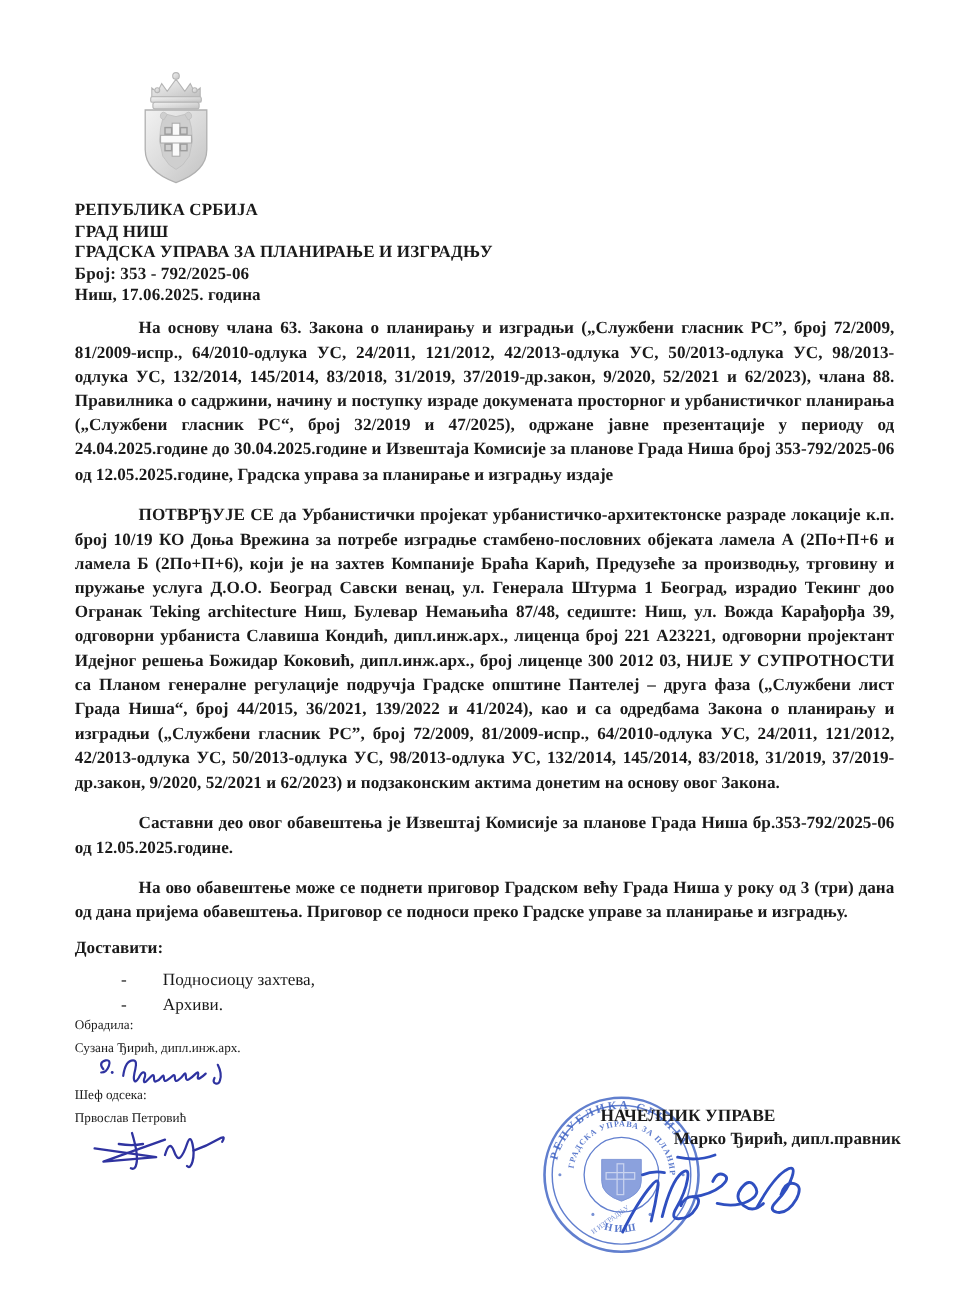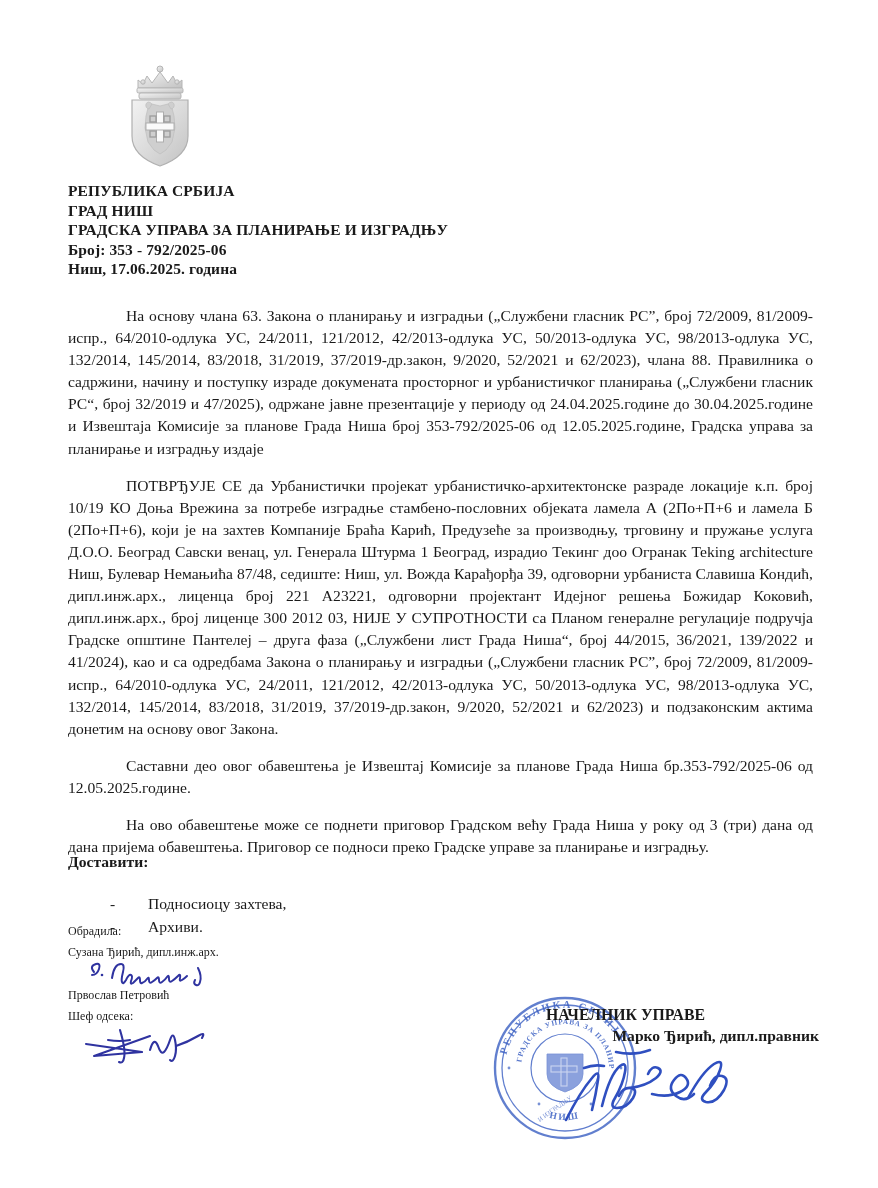--- a/index.html
+++ b/index.html
@@ -44,27 +44,28 @@
   .header-block div { white-space: pre; }
 
   
   .body-area {
     position: absolute;
     left: 68px;
     top: 288px;
     width: 745px;
   }
   p.para {
-    margin: 17px 0 0 0;
+    margin: 0 0 0 0;
     text-align: justify;
     text-justify: inter-word;
     font-size: 15.6px;
     line-height: 22.1px;
     text-indent: 58px;
     hyphens: none;
+    font-weight: bold;
   }
   p.para + p.para { margin-top: 15px; }
 
   .doc-title {
     text-align: center;
     font-weight: bold;
     font-size: 15.6px;
     letter-spacing: 4.2px;
     margin: 36px 0 26px 0;
     padding-right: 10px;
@@ -74,21 +75,21 @@
   .deliver {
     position: absolute;
     left: 68px;
     top: 851px;
     width: 420px;
   }
   .deliver-title {
     font-weight: bold;
     font-size: 15.6px;
     line-height: 21px;
-    margin-bottom: 20px;
+    margin-bottom: 7px;
   }
   .deliver ul {
     list-style: none;
     margin: 0;
     padding: 0 0 0 42px;
   }
   .deliver li {
     font-size: 15.6px;
     line-height: 23px;
     position: relative;
@@ -257,22 +258,22 @@
       <svg class="sig-svg-1" viewBox="0 0 172 40" xmlns="http://www.w3.org/2000/svg">
         <g fill="none" stroke="#2f33a0" stroke-width="2" stroke-linecap="round" stroke-linejoin="round">
           <path d="M8 16 q-5 -6 2 -8 q5 -1 3 5 q-2 6 -7 6"></path>
           <circle cx="16" cy="19" r="1.3" fill="#2f33a0" stroke="none"></circle>
           <path d="M26 22 q2 -14 9 -14 q4 0 2 8 q-2 8 -1 10 q1 3 4 -2 q3 -6 5 -5 q2 1 0 6 q-1 4 2 2 q3 -3 5 -5 q2 -2 2 2 q0 4 2 3 q3 -1 5 -4 q2 -3 2 1 q0 4 3 2 q3 -2 5 -4 q2 -2 2 2 q0 4 3 2 q3 -2 5 -5 q2 -3 2 2 q0 4 3 2 q3 -2 6 -5 q3 -3 2 2 q-1 4 2 2 q3 -2 5 -4"></path>
           <path d="M112 12 q4 8 2 14 q-1 4 -4 3 q-3 -1 -1 -5"></path>
         </g>
       </svg>
     </div>
 
+    <div class="line">Шеф одсека:</div>
     <div class="line">Првослав Петровић</div>
-    <div class="line">Шеф одсека:</div>
 
     <div class="sig-gap-2">
       <svg class="sig-svg-2" viewBox="0 0 175 46" xmlns="http://www.w3.org/2000/svg">
         <g fill="none" stroke="#2f33a0" stroke-width="2.1" stroke-linecap="round" stroke-linejoin="round">
           <path d="M6 18 L62 26 L14 30 L70 10"></path>
           <path d="M40 4 q6 20 4 28 q-1 6 -5 4"></path>
           <path d="M28 14 q12 2 22 0"></path>
           <path d="M70 24 q4 -14 8 -4 q3 9 6 6 q3 -3 6 -12 q3 -9 5 0 q2 9 0 16 q-2 7 -5 4"></path>
           <path d="M96 20 q12 -4 22 -10 q8 -5 4 2"></path>
         </g>

